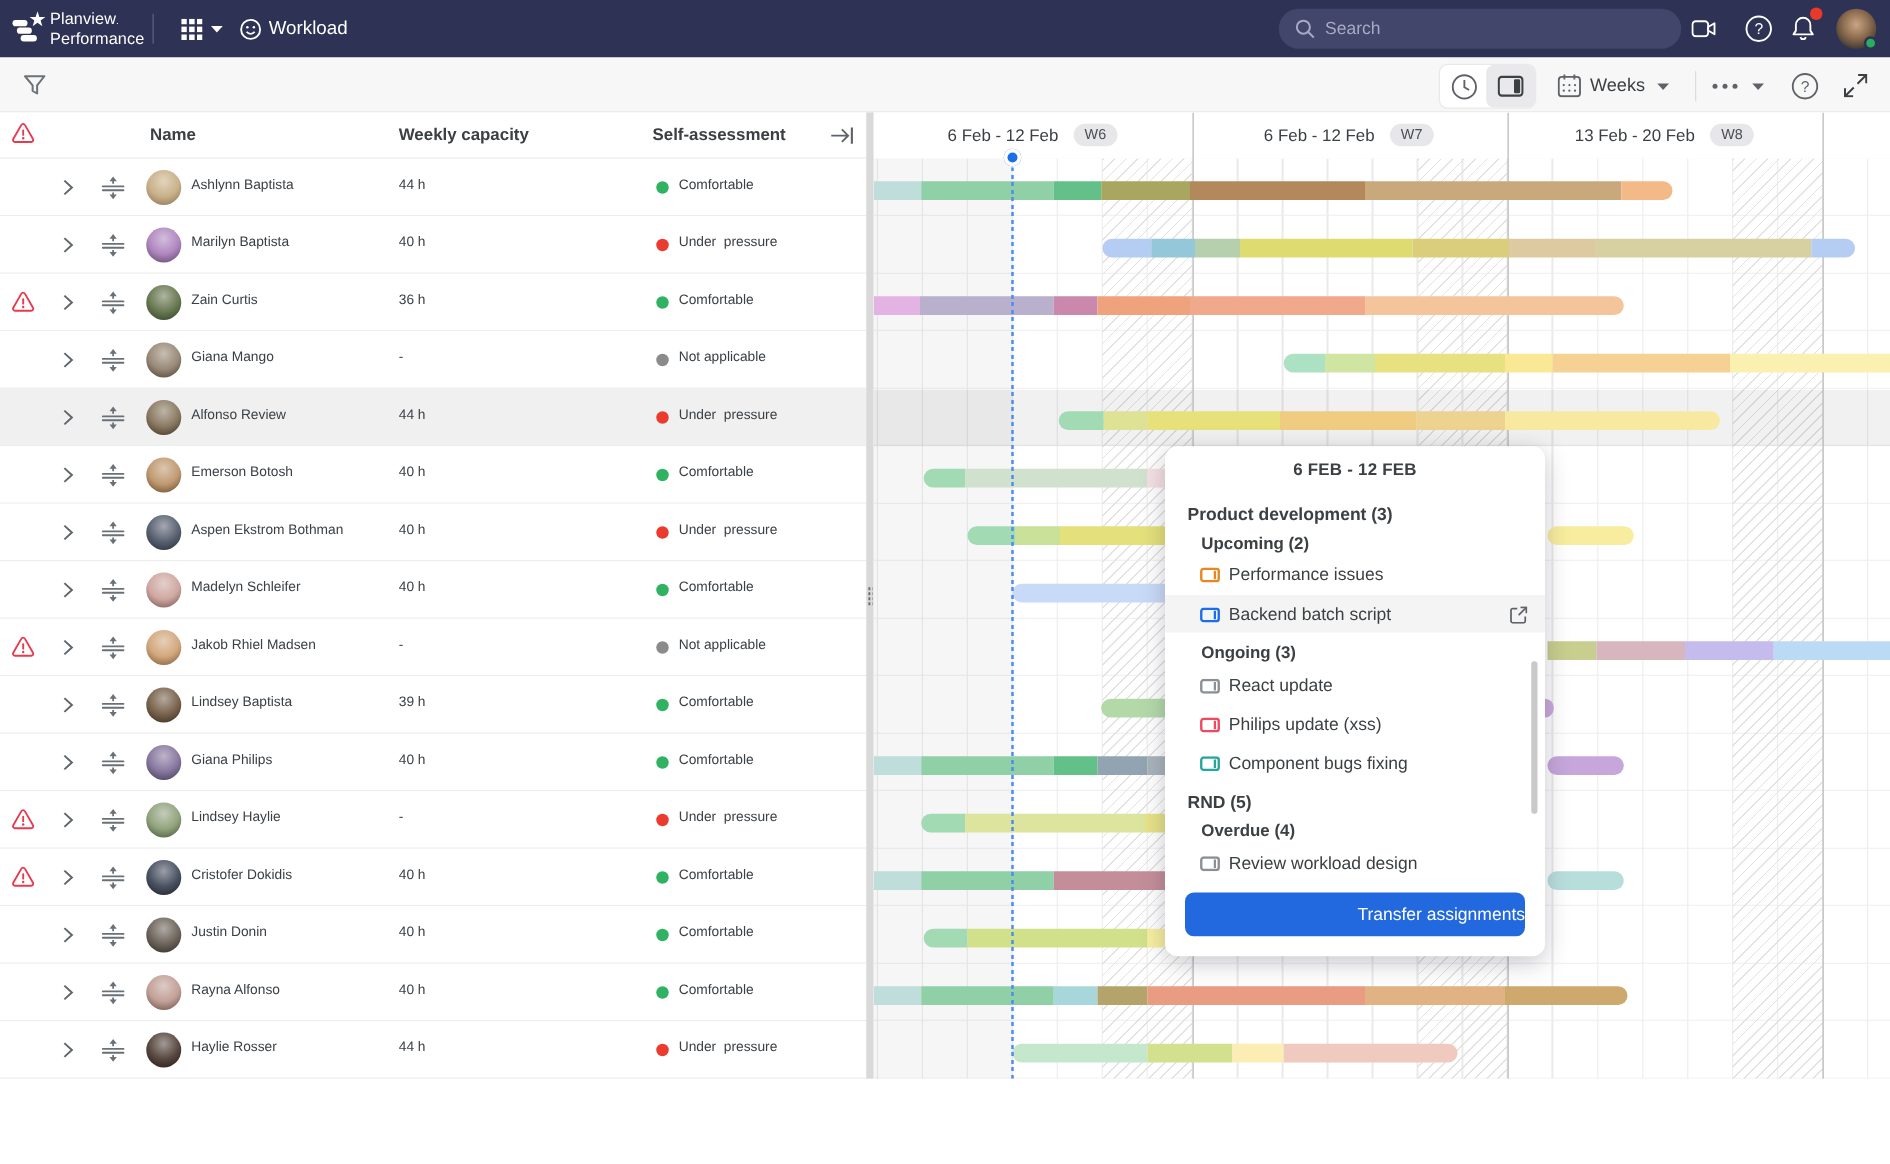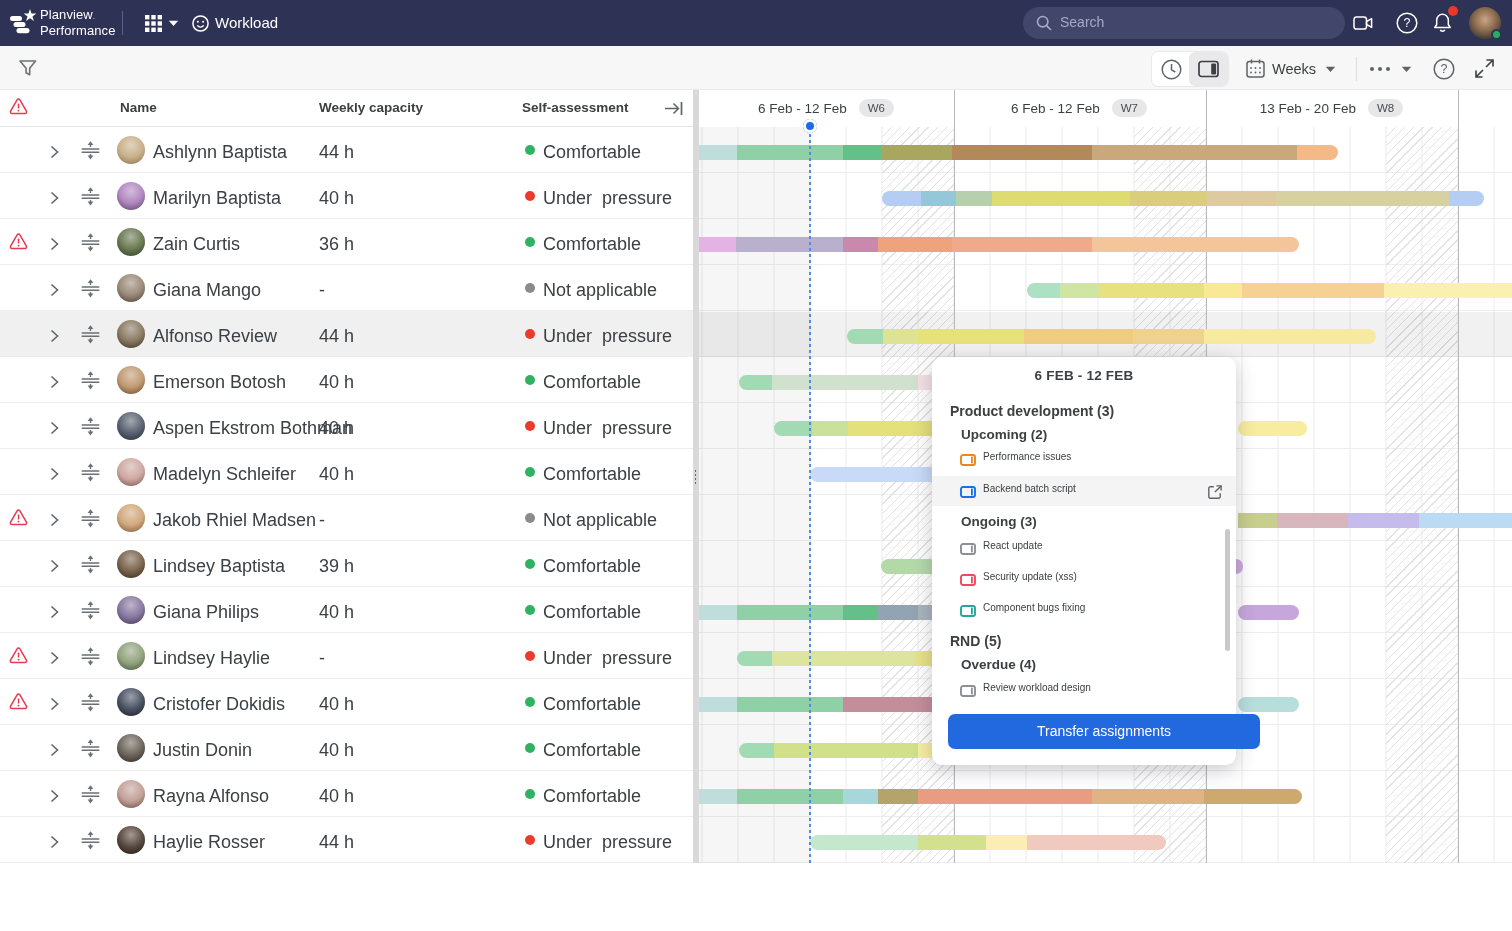--- a/index.html
+++ b/index.html
@@ -16,21 +16,21 @@
 #search span{position:absolute;left:37px;top:7px;font-size:14px;color:#a6aac6}
 
 #tb{position:absolute;left:0;top:46px;width:1512px;height:44px;background:#f7f7f8;border-bottom:1px solid #e9e9e9}
 #seg{position:absolute;left:1151px;top:5px;width:78px;height:36px;border:1px solid #e9e9e9;border-radius:7px;background:#fff}
 #seg .s2{position:absolute;right:0;top:0;width:39px;height:34px;background:#e9e9eb;border-radius:6px}
 #weeks{position:absolute;left:1272px;top:15px;font-size:14.5px;color:#3c4043}
 #tbsep{position:absolute;left:1356px;top:11px;width:1px;height:24px;background:#dcdcdc}
 
 #thead{position:absolute;left:0;top:90px;width:693px;height:37px;background:#fff;border-bottom:1px solid #e7e7e7;font-size:13.5px;font-weight:700;color:#3c4043}
 #thead span{position:absolute;top:10px}
-.trow{position:absolute;left:0;width:693px;height:46px;background:#fff;border-bottom:1px solid #ededed;font-size:18px;color:#3b4045}
+.trow{position:absolute;left:0;width:693px;height:46px;background:#fff;border-bottom:1px solid #ededed;font-size:11px;color:#3b4045}
 .trow.sel{background:#f0f0f0}
 .trow>span{position:absolute}
 .wi{left:9px;top:14px;width:19px;height:17px}
 .ch{left:48px;top:16px}
 .ci{left:81px;top:13px}
 .av{left:117px;top:9px;width:28px;height:28px;border-radius:50%;overflow:hidden;display:block}
 .nm{left:153px;top:15px}
 .cp{left:319px;top:15px}
 .dt{left:525px;top:18px;width:10px;height:10px;border-radius:50%}
 .st{left:543px;top:15px}
@@ -56,25 +56,25 @@
  background-image:repeating-linear-gradient(to bottom,#4f8bf0 0,#4f8bf0 3px,transparent 3px,transparent 6px)}
 #todaydot{position:absolute;left:104px;top:29px;width:14px;height:14px;border-radius:50%;
  background:#1a6fe8;box-shadow:inset 0 0 0 3px #fff}
 .bar{position:absolute;height:15.5px}
 
 #pop{position:absolute;left:932px;top:357px;width:304px;height:408px;background:#fff;border-radius:10px;
  box-shadow:0 5px 20px rgba(40,40,60,.25);font-size:14px;color:#3c4043}
 #pop .pt{position:absolute;width:100%;text-align:center;font-weight:700;font-size:13.5px;letter-spacing:.2px}
 #pop .h1{position:absolute;left:18px;font-weight:700;font-size:14px}
 #pop .h2{position:absolute;left:29px;font-weight:700;font-size:13.5px}
-#pop .it{position:absolute;left:51px;font-size:10px}
+#pop .it{position:absolute;left:51px;font-size:14px}
 #pop .cb{position:absolute;left:28px}
 #pop .hl{position:absolute;left:0;width:100%;height:30px;background:#f4f4f4}
-#btn{position:absolute;left:16px;top:357px;width:312px;height:35px;background:#2269e0;border-radius:7px;
- color:#fff;font-size:14px;text-align:center;line-height:35px}
+#btn{position:absolute;left:16px;top:357px;width:272px;height:35px;background:#2269e0;border-radius:7px;
+ color:#fff;font-size:14px;text-align:right;line-height:35px}
 #psb{position:absolute;left:293px;top:172px;width:5px;height:122px;border-radius:3px;background:#c9c9c9}
 .ext{position:absolute;left:276px}
 </style></head><body>
 <div id="nav">
  <svg class="nv" style="left:9px;top:9px" width="28" height="26" viewBox="0 0 28 26">
   <rect x="1" y="7" width="12" height="5" rx="2.5" fill="#fff"></rect>
   <rect x="4.5" y="13" width="12" height="5" rx="2.5" fill="#fff"></rect>
   <rect x="7.5" y="19" width="13" height="5.2" rx="2.6" fill="#fff"></rect>
   <path d="M21.0 0.0L22.5 4.5L27.3 4.6L23.5 7.4L24.9 11.9L21.0 9.2L17.1 11.9L18.5 7.4L14.7 4.6L19.5 4.5Z" fill="#fff"></path>
  </svg>
@@ -636,21 +636,21 @@
 <div class="h2" style="top:157px">Ongoing (3)</div>
 <svg class="cb" style="top:186px" width="16" height="12" viewBox="0 0 16 12">
       <rect x="1" y="1" width="14" height="10" rx="2" fill="none" stroke="#8a9096" stroke-width="1.9"></rect>
       <rect x="11" y="2.6" width="1.8" height="6.8" fill="#8a9096"></rect>
     </svg>
 <div class="it" style="top:183px">React update</div>
 <svg class="cb" style="top:217px" width="16" height="12" viewBox="0 0 16 12">
       <rect x="1" y="1" width="14" height="10" rx="2" fill="none" stroke="#ee4961" stroke-width="1.9"></rect>
       <rect x="11" y="2.6" width="1.8" height="6.8" fill="#ee4961"></rect>
     </svg>
-<div class="it" style="top:214px">Security update (xss)</div>
+<div class="it" style="top:214px">Philips update (xss)</div>
 <svg class="cb" style="top:248px" width="16" height="12" viewBox="0 0 16 12">
       <rect x="1" y="1" width="14" height="10" rx="2" fill="none" stroke="#27a59a" stroke-width="1.9"></rect>
       <rect x="11" y="2.6" width="1.8" height="6.8" fill="#27a59a"></rect>
     </svg>
 <div class="it" style="top:245px">Component bugs fixing</div>
 <div class="h1" style="top:276px">RND (5)</div>
 <div class="h2" style="top:300px">Overdue (4)</div>
 <svg class="cb" style="top:328px" width="16" height="12" viewBox="0 0 16 12">
       <rect x="1" y="1" width="14" height="10" rx="2" fill="none" stroke="#8a9096" stroke-width="1.9"></rect>
       <rect x="11" y="2.6" width="1.8" height="6.8" fill="#8a9096"></rect>

